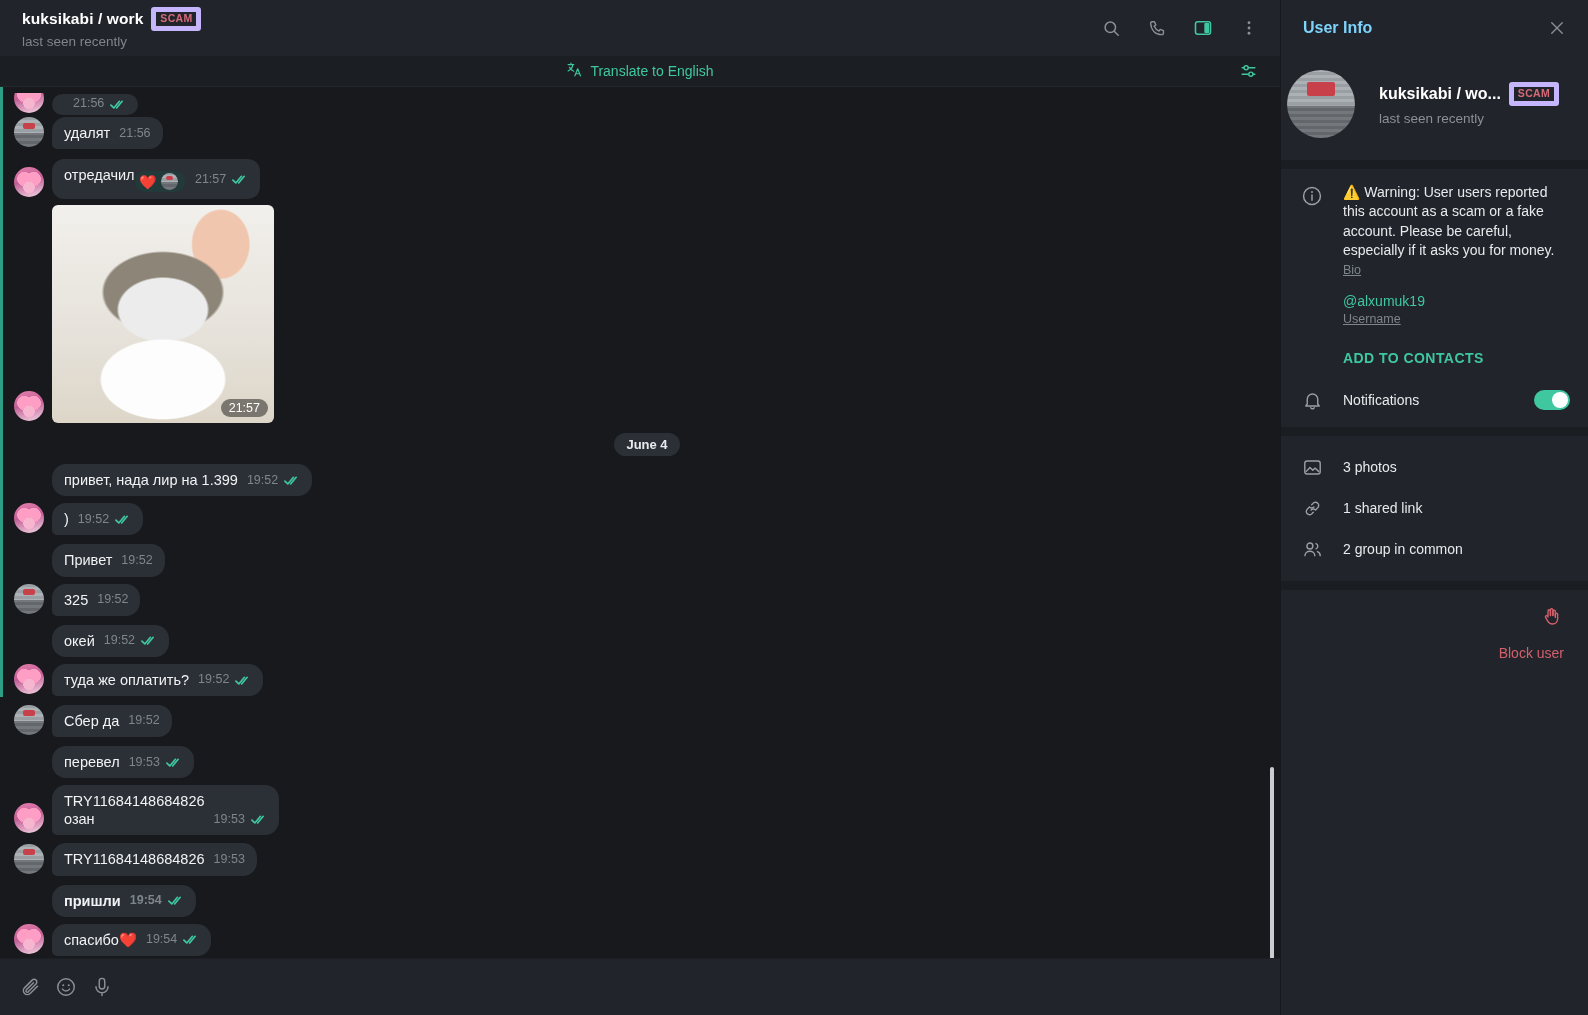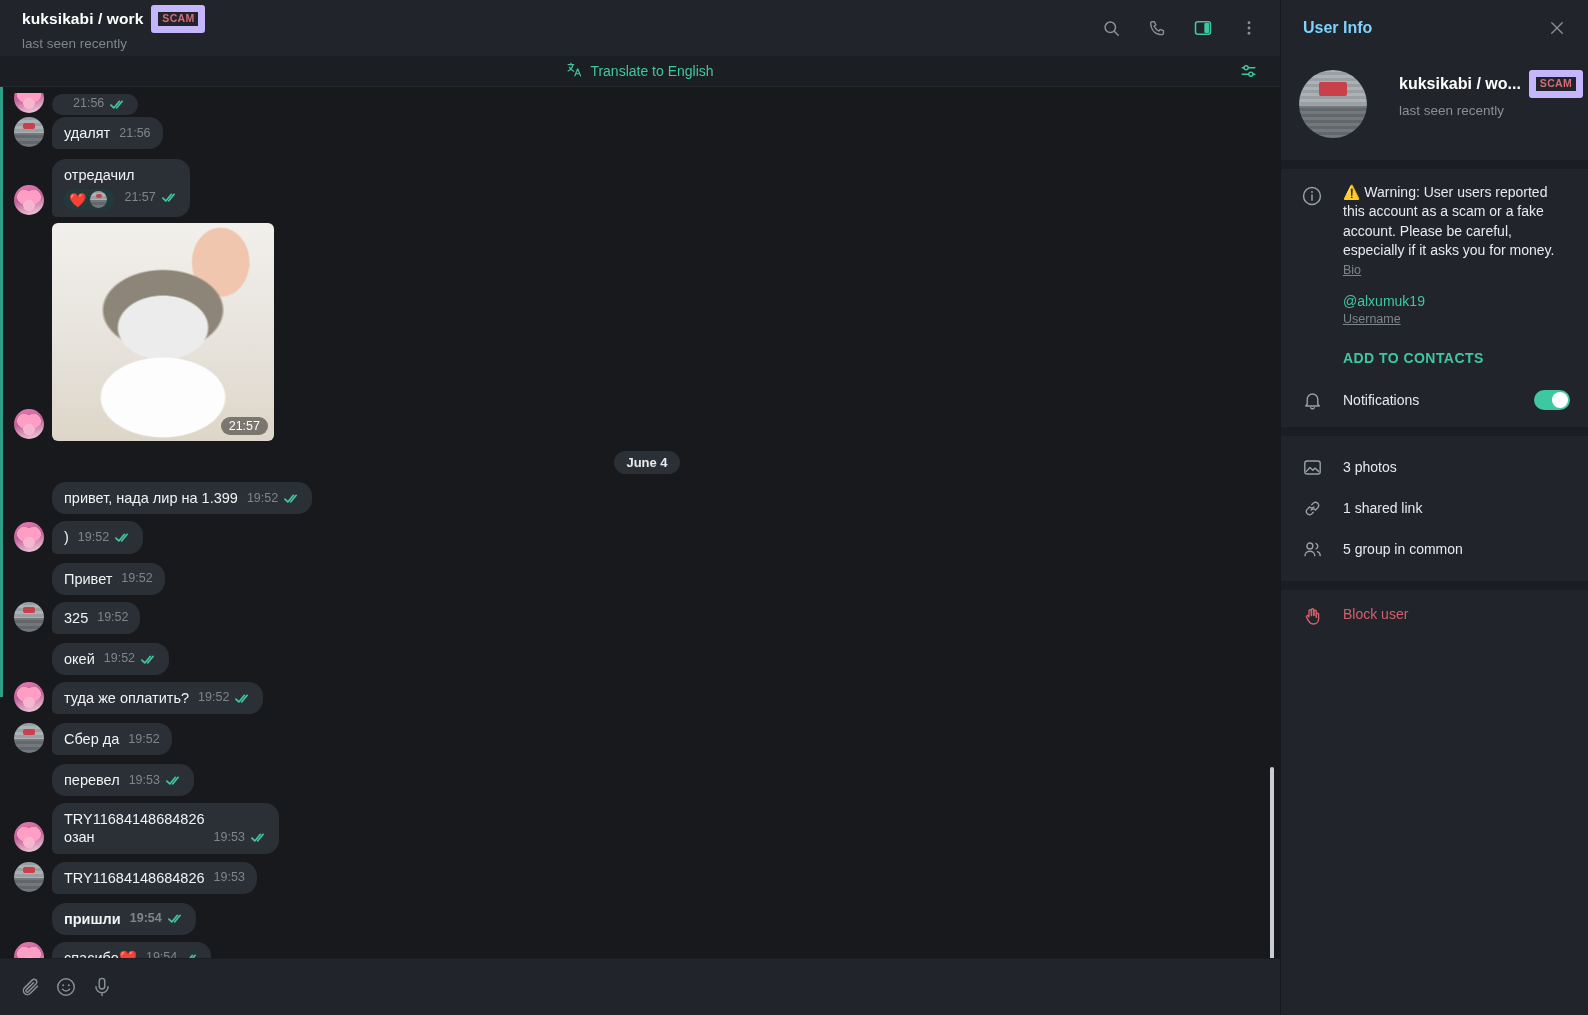--- a/index.html
+++ b/index.html
@@ -17,21 +17,21 @@
 
   
   .chat-header {
     height:56px; background:#21242a; display:flex; align-items:center;
     padding:0 14px 0 22px; flex-shrink:0; position:relative; z-index:5;
   }
   .hdr-titles { display:flex; flex-direction:column; justify-content:center; }
   .hdr-title-row { display:flex; align-items:center; gap:8px; }
   .hdr-title { font-size:15.5px; font-weight:bold; color:#ffffff; letter-spacing:.1px; }
   .scam-badge {
-    border:7px solid #c4b5fd; color:#d46b78; font-size:10.5px; font-weight:bold;
+    border:5px solid #c4b5fd; color:#d46b78; font-size:10.5px; font-weight:bold;
     border-radius:3px; padding:0px 4px 1px; line-height:13px; letter-spacing:.3px;
   }
   .hdr-sub { font-size:13.5px; color:#7f858d; margin-top:3px; }
   .hdr-spacer { flex:1; }
   .hdr-actions { display:flex; align-items:center; gap:12px; }
   .icon-btn {
     width:34px; height:34px; border-radius:50%; display:flex; align-items:center; justify-content:center;
     color:#8b9096; cursor:pointer;
   }
   .icon-btn.active { color:#3fc8a0; }
@@ -128,21 +128,21 @@
   .caret { width:1.5px; height:19px; background:#cfd3d7; margin-right:2px; }
   .composer-placeholder { font-size:14.5px; color:#767c84; }
   .composer-icons { display:flex; align-items:center; gap:14px; }
 
   
   .info-col { width:308px; height:1015px; background:#21242a; display:flex; flex-direction:column;
               border-left:1px solid #16181b; overflow:hidden; }
   .info-header { height:56px; display:flex; align-items:center; padding:0 14px 0 22px; flex-shrink:0; }
   .info-title { font-size:16px; font-weight:bold; color:#7dd3fc; flex:1; }
 
-  .info-profile { display:flex; align-items:flex-start; gap:32px; padding:14px 18px 22px 18px; }
+  .info-profile { display:flex; align-items:center; gap:24px; padding:14px 18px 22px 6px; }
   .big-avatar { width:68px; height:68px; border-radius:50%; flex-shrink:0; background-size:cover; }
   .profile-meta { display:flex; flex-direction:column; gap:5px; min-width:0; }
   .profile-name-row { display:flex; align-items:center; gap:8px; }
   .profile-name { font-size:16px; font-weight:bold; color:#ffffff; white-space:nowrap; }
   .profile-sub { font-size:13.5px; color:#8b9096; }
 
   .panel-sep { height:9px; background:#1a1d21; flex-shrink:0; }
 
   .info-block { padding:14px 18px 10px 18px; display:flex; gap:18px; }
   .info-ico { width:26px; flex-shrink:0; color:#9aa0a6; display:flex; justify-content:center; padding-top:2px; }
@@ -155,21 +155,21 @@
 
   .notif-row { display:flex; align-items:center; gap:18px; padding:12px 18px 16px 18px; cursor:pointer; }
   .notif-label { flex:1; font-size:14px; color:#e8eaed; }
   .toggle { width:36px; height:20px; border-radius:10px; background:#3fc8a0; position:relative; flex-shrink:0; cursor:pointer; }
   .toggle::after { content:""; position:absolute; right:2px; top:2px; width:16px; height:16px; border-radius:50%; background:#ffffff; }
 
   .media-list { padding:10px 0 12px; }
   .media-row { display:flex; align-items:center; gap:18px; padding:9px 18px; cursor:pointer; }
   .media-label { font-size:14px; color:#e8eaed; }
 
-  .block-row { display:flex; align-items:flex-start; gap:18px; padding:16px 18px; cursor:pointer; }
+  .block-row { display:flex; align-items:flex-end; gap:18px; padding:16px 24px; cursor:pointer;flex-direction:column; }
   .block-ico { width:26px; display:flex; justify-content:center; color:#d4606c; }
   .block-label { font-size:14px; color:#d4606c; }
 </style>
 </head>
 <body>
 
 <div class="app">
 
   <div class="chat-col">
 
@@ -259,21 +259,21 @@
             <span class="bubble-text">удалят</span>
           </div>
           <div class="meta">
             <span class="time">21:56</span>
           </div>
         </div>
       </div>
 
       <div class="msg-row" style="margin-top:8px;">
         <div class="avatar av-pink"></div>
-        <div class="bubble tail" style="flex-direction:column;align-items:flex-start;gap:0;">
+        <div class="bubble tail" style="flex-direction:row;align-items:flex-start;gap:0;border-radius:12px;">
           <span class="bubble-text">отредачил</span>
           <div style="display:flex;align-items:flex-end;gap:10px;">
             <div class="reaction-pill">
               <span class="reaction-emoji">❤️</span>
               <span class="reaction-av av-dark"></span>
             </div>
             <div class="meta" style="padding-bottom:5px;">
               <span class="time">21:57</span>
               <span class="ticks">
                 <svg width="16" height="11" viewBox="0 0 18 12" fill="none" stroke="currentColor" stroke-width="1.9" stroke-linecap="round" stroke-linejoin="round">
@@ -595,21 +595,21 @@
         <span class="media-label">1 shared link</span>
       </div>
       <div class="media-row">
         <div class="info-ico">
           <svg width="21" height="21" viewBox="0 0 24 24" fill="none" stroke="currentColor" stroke-width="1.6" stroke-linecap="round" stroke-linejoin="round">
             <circle cx="9" cy="8" r="3.4"></circle>
             <path d="M3.4 19c0-3 2.5-5 5.6-5s5.6 2 5.6 5"></path>
             <path d="M16 5.2a3.2 3.2 0 010 6M17.6 14.4c2 .7 3.2 2.4 3.2 4.6"></path>
           </svg>
         </div>
-        <span class="media-label">5 group in common</span>
+        <span class="media-label">2 group in common</span>
       </div>
     </div>
 
     <div class="panel-sep"></div>
 
     <div class="block-row">
       <div class="block-ico">
         <svg width="21" height="21" viewBox="0 0 24 24" fill="none" stroke="currentColor" stroke-width="1.6" stroke-linecap="round" stroke-linejoin="round">
           <path d="M8 11V5.6a1.4 1.4 0 012.8 0V11"></path>
           <path d="M10.8 10.6V4.6a1.4 1.4 0 012.8 0v6"></path>

